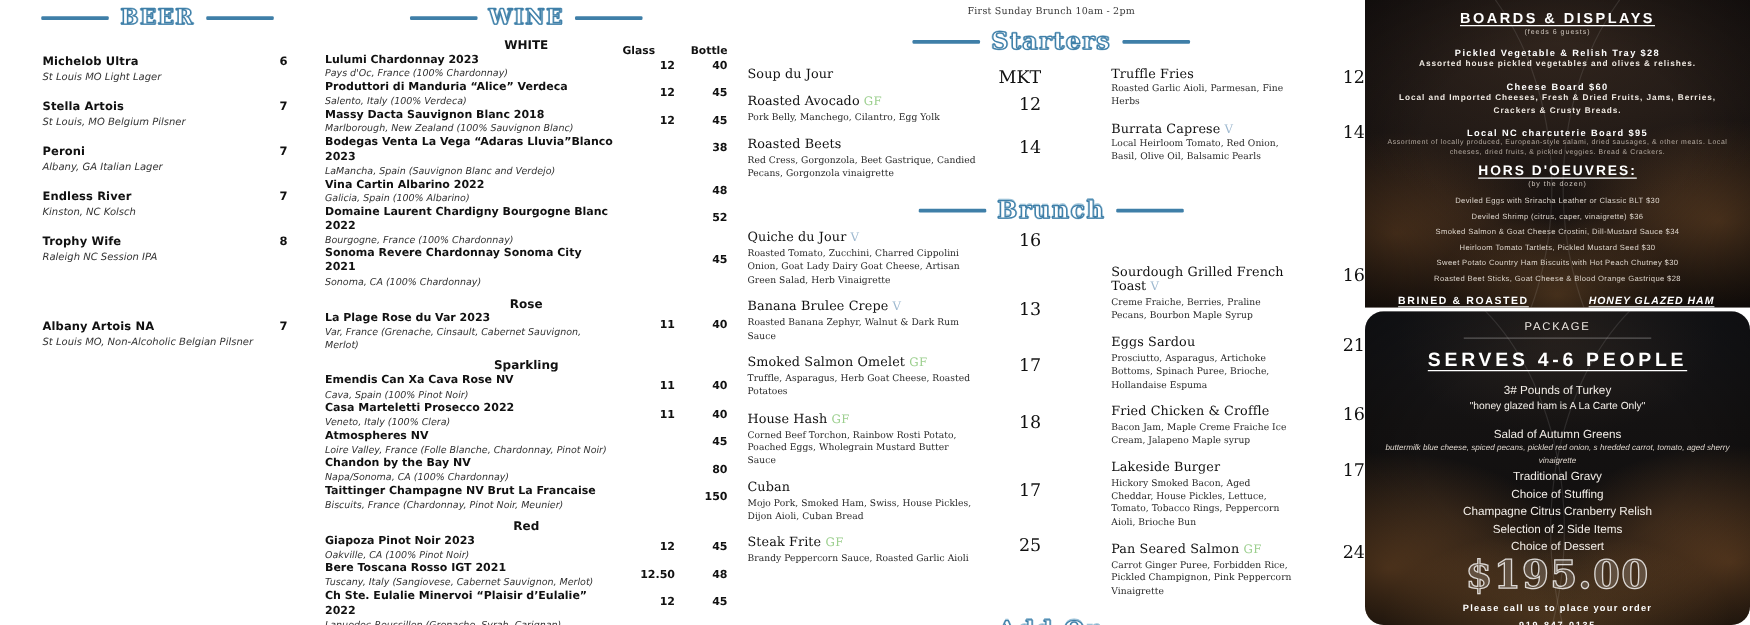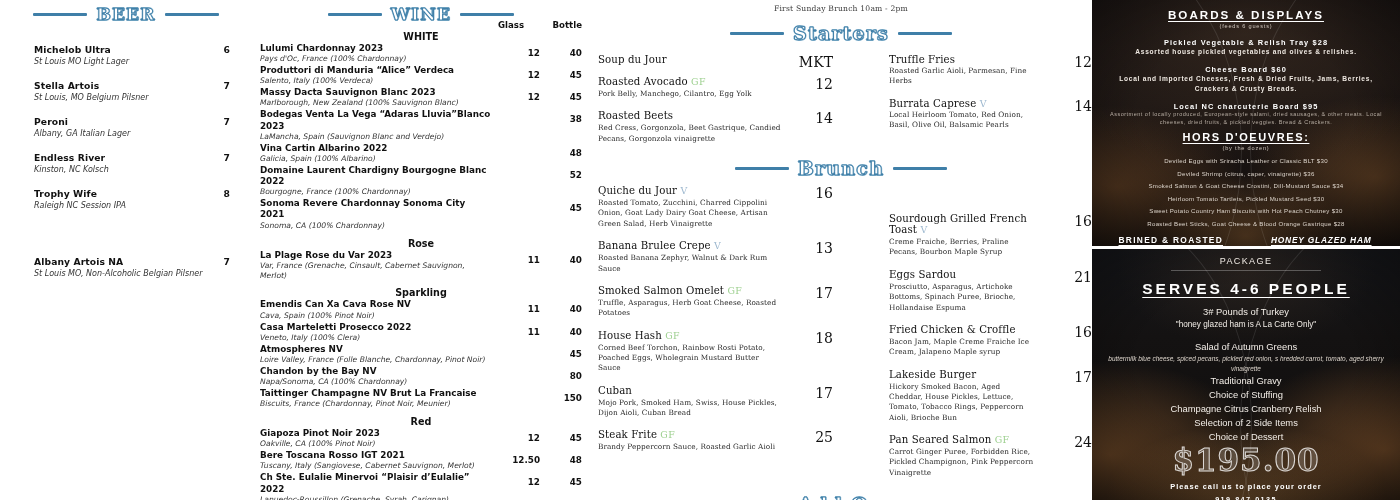--- a/index.html
+++ b/index.html
@@ -33,21 +33,21 @@
   .beer-name { font-family:"DejaVu Sans", sans-serif; font-weight:700; font-size:9.2px; color:#111; letter-spacing:.1px; }
   .beer-desc { font-family:"DejaVu Sans", sans-serif; font-style:italic; font-size:8px; color:#333; margin-top:2px; }
   .beer-price { width:28px; text-align:right; font-family:"DejaVu Sans", sans-serif; font-weight:700; font-size:9.2px; color:#111; padding-right:8px; }
   .beer-gap { height:32px; }
 
   
   .wine-col { position:absolute; left:252px; top:0; width:338px; height:500px; padding:0 8px; }
   .wine-head { margin-top:4px; }
   .wine-head .sec-title { font-size:17px; }
   .wine-sub { text-align:center; font-family:"DejaVu Sans", sans-serif; font-weight:700; font-size:9.6px; color:#111; margin-top:7px; margin-bottom:1px; }
-  .gb-hdr { position:absolute; right:8px; top:20px; width:84px; display:flex; justify-content:space-between;
+  .gb-hdr { position:absolute; right:8px; top:36px; width:84px; display:flex; justify-content:space-between;
             font-family:"DejaVu Sans", sans-serif; font-weight:700; font-size:8.6px; color:#111; }
   .wine-item { position:relative; padding-right:90px; margin-top:1px; }
   .wine-name { font-family:"DejaVu Sans", sans-serif; font-weight:700; font-size:8.8px; color:#111; line-height:1.28; }
   .wine-desc { font-family:"DejaVu Sans", sans-serif; font-style:italic; font-size:7.6px; color:#333; line-height:1.3; }
   .wine-glass { position:absolute; right:42px; top:5px; width:40px; text-align:right; font-family:"DejaVu Sans", sans-serif; font-weight:700; font-size:8.8px; color:#111; }
   .wine-bottle { position:absolute; right:0px; top:5px; width:32px; text-align:right; font-family:"DejaVu Sans", sans-serif; font-weight:700; font-size:8.8px; color:#111; }
 
   
   .food-col { position:absolute; left:590px; top:0; width:502px; height:500px; }
   .brunch-hours { text-align:center; font-family:"DejaVu Serif", serif; font-size:7.6px; color:#3a3a3a; margin-top:4px; letter-spacing:.2px; }
@@ -89,20 +89,21 @@
       radial-gradient(ellipse 50% 40% at 50% 96%, rgba(190,128,66,.40) 0%, rgba(20,14,10,0) 65%),
       linear-gradient(175deg,#141011 0%,#1b1513 40%,#120e0d 100%);
   }
   .promo-bot { top:249px; height:251px;
     background:
       radial-gradient(ellipse 60% 45% at 50% 8%, rgba(60,46,34,.45) 0%, rgba(15,11,10,0) 70%),
       radial-gradient(ellipse 80% 60% at 6% 82%, rgba(168,108,54,.55) 0%, rgba(18,13,10,0) 62%),
       radial-gradient(ellipse 80% 60% at 95% 80%, rgba(176,112,56,.55) 0%, rgba(18,13,10,0) 62%),
       radial-gradient(ellipse 70% 45% at 50% 99%, rgba(200,138,72,.45) 0%, rgba(18,13,10,0) 65%),
       linear-gradient(180deg,#17181c 0%,#141212 35%,#0f0d0c 100%);
+    border-radius: 15px;
   }
   .promo-inner { position:relative; padding:0 10px; text-align:center; z-index:3; }
   .vig { position:absolute; inset:0; z-index:2; pointer-events:none;
          background:radial-gradient(ellipse 86% 78% at 50% 46%, rgba(0,0,0,0) 40%, rgba(0,0,0,.55) 100%); }
   .arc { position:absolute; z-index:2; pointer-events:none; border:1px solid rgba(255,255,255,.10); border-radius:50%; }
 
   .p-h1 { font-family:"Liberation Sans", sans-serif; font-weight:700; font-size:11.6px; color:#fff;
           letter-spacing:2.0px; text-decoration:underline; text-underline-offset:2px; }
   .p-sub { font-family:"Liberation Sans", sans-serif; font-size:5.6px; color:#cfc6bd; letter-spacing:.8px; margin-top:2px; }
   .p-item { font-family:"Liberation Sans", sans-serif; font-weight:700; font-size:7.4px; color:#fff; letter-spacing:1.1px; }
@@ -208,21 +209,21 @@
           <div class="wine-glass">12</div>
           <div class="wine-bottle">40</div>
         </div>
         <div class="wine-item">
           <div class="wine-name">Produttori di Manduria “Alice” Verdeca</div>
           <div class="wine-desc">Salento, Italy (100% Verdeca)</div>
           <div class="wine-glass">12</div>
           <div class="wine-bottle">45</div>
         </div>
         <div class="wine-item">
-          <div class="wine-name">Massy Dacta Sauvignon Blanc 2023</div>
+          <div class="wine-name">Massy Dacta Sauvignon Blanc 2018</div>
           <div class="wine-desc">Marlborough, New Zealand (100% Sauvignon Blanc)</div>
           <div class="wine-glass">12</div>
           <div class="wine-bottle">45</div>
         </div>
         <div class="wine-item">
           <div class="wine-name">Bodegas Venta La Vega “Adaras Lluvia”Blanco 2023</div>
           <div class="wine-desc">LaMancha, Spain (Sauvignon Blanc and Verdejo)</div>
           <div class="wine-bottle">38</div>
         </div>
         <div class="wine-item">

